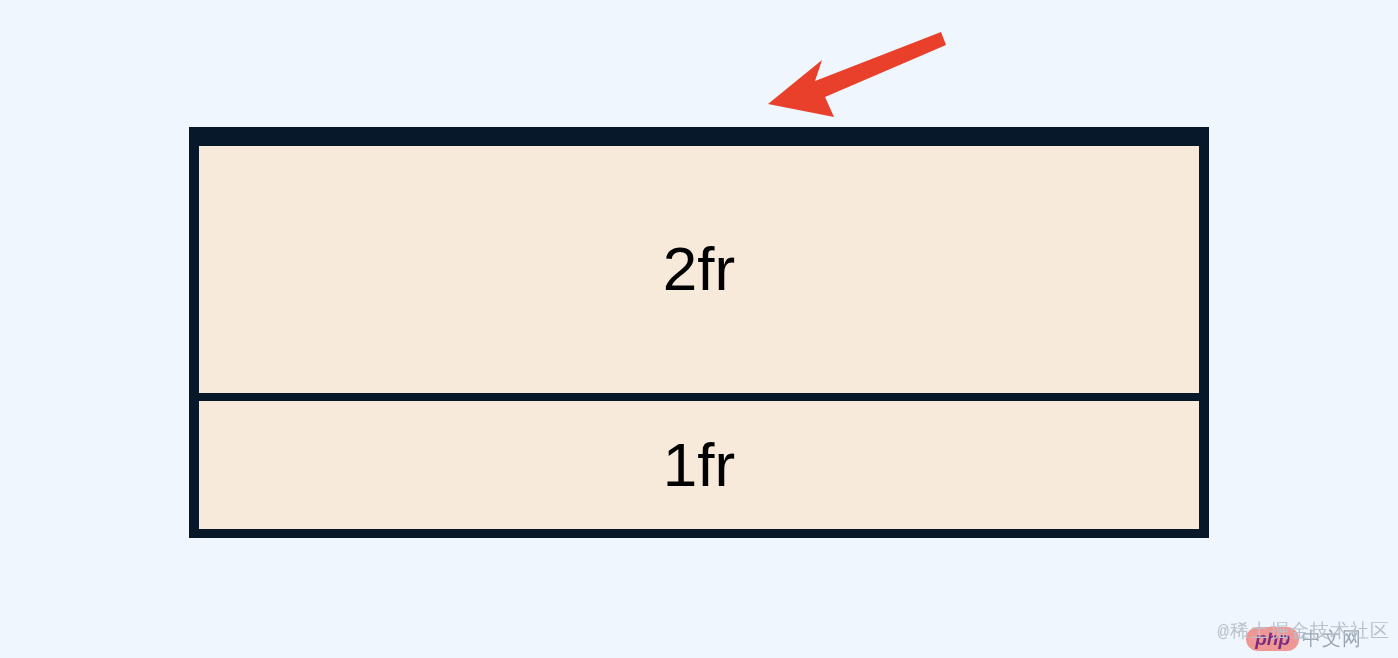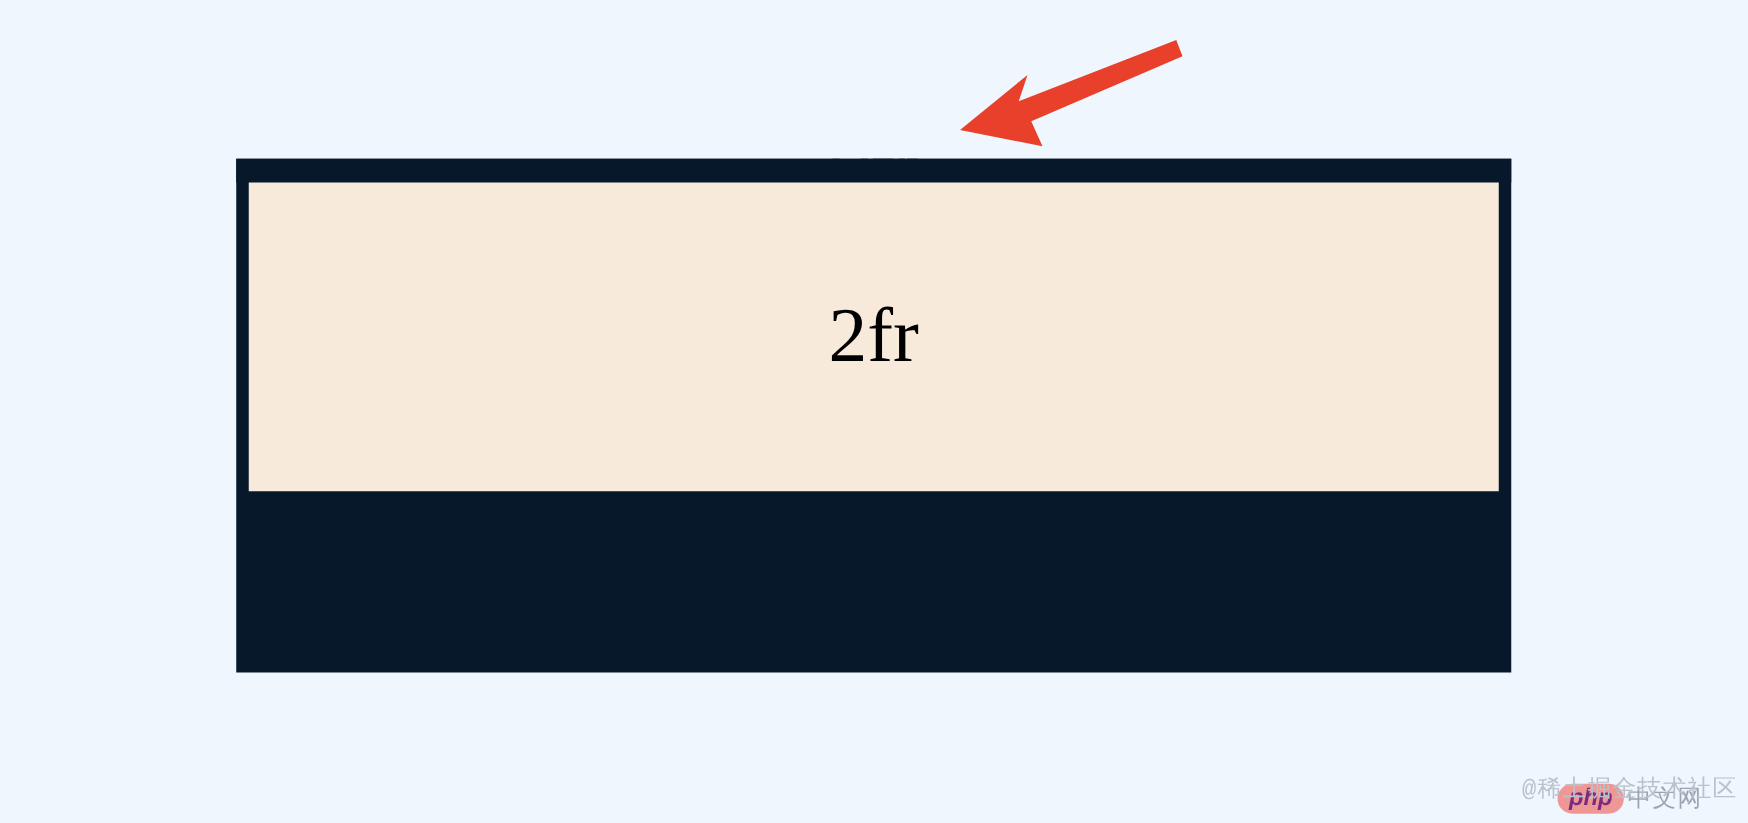--- a/index.html
+++ b/index.html
@@ -53,21 +53,21 @@
   }
   #cell-zero-fr .cell-label {
     position: absolute;
     left: 50%;
     top: 0;
     transform: translate(-50%, -50%);
     white-space: nowrap;
     z-index: 0;
   }
 
-  #cell-two-fr { height: 248px; font-family: Liberation Serif, serif; }
+  #cell-two-fr { height: 248px; }
   #cell-one-fr { height: 128px; }
 
   
   #frame-occluder {
     position: absolute;
     left: 189px;
     top: 127px;
     width: 1020px;
     height: 19px;
     background: #07182b;
@@ -133,20 +133,23 @@
 <div id="grid-container">
 
   <div class="grid-cell" id="cell-zero-fr">
     <span class="cell-label">0fr</span>
   </div>
 
   <div class="grid-cell" id="cell-two-fr">
     <span class="cell-label">2fr</span>
   </div>
 
+  <div class="grid-cell" id="cell-one-fr">
+    <span class="cell-label">1fr</span>
+  </div>
 
 </div>
 
 <div id="frame-occluder"></div>
 
 <svg id="annotation-arrow" viewBox="0 0 195 105">
   <path d="M 181 14
            L 55 63
            L 62 42
            L 8 86

